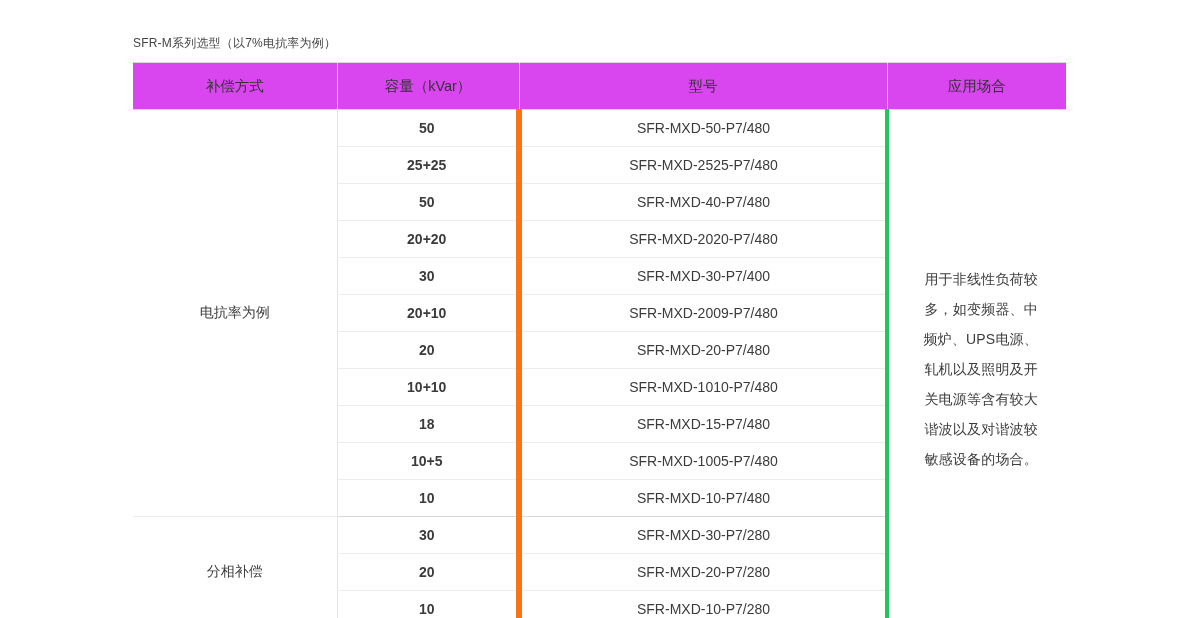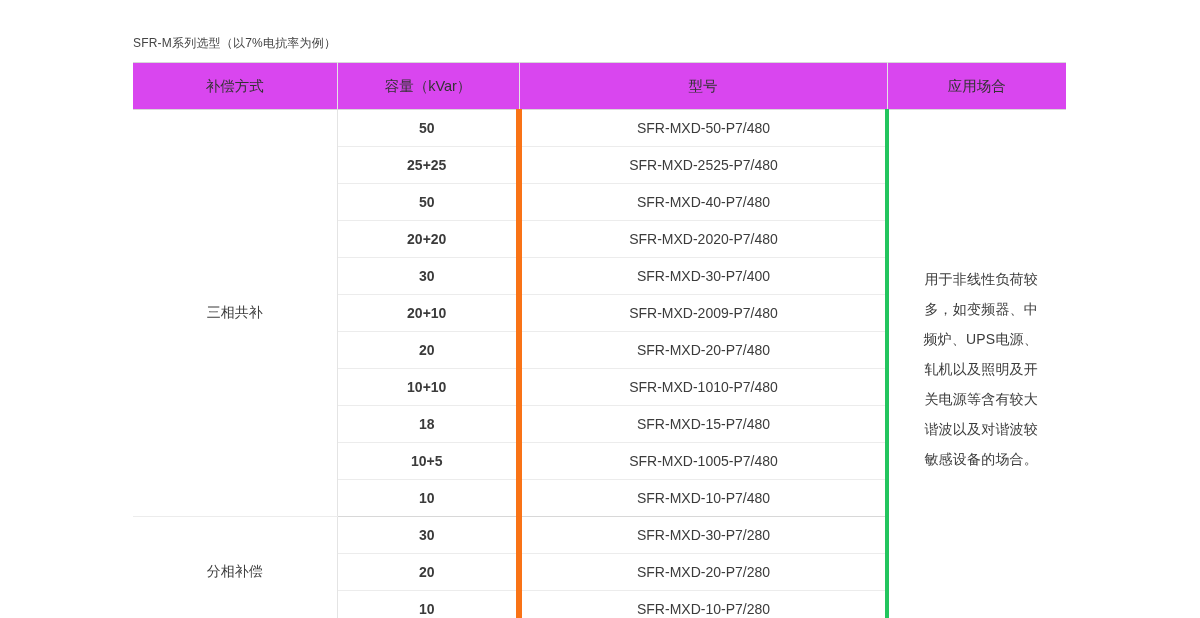--- a/index.html
+++ b/index.html
@@ -119,21 +119,21 @@
       <thead>
         <tr>
           <th class="c0">补偿方式</th>
           <th class="c1">容量（kVar）</th>
           <th class="c2">型号</th>
           <th class="c3">应用场合</th>
         </tr>
       </thead>
       <tbody>
           <tr>
-            <td class="mode" rowspan="11">三相共补</td>
+            <td class="mode" rowspan="11">电抗率为例</td>
             <td class="cap">50</td>
             <td class="model">SFR-MXD-50-P7/480</td>
             <td class="usecell" rowspan="14">
               <div class="use-text">用于非线性负荷较多，如变频器、中频炉、UPS电源、轧机以及照明及开关电源等含有较大谐波以及对谐波较敏感设备的场合。</div>
             </td>
           </tr>
           <tr>
             <td class="cap">25+25</td>
             <td class="model">SFR-MXD-2525-P7/480</td>
           </tr>

